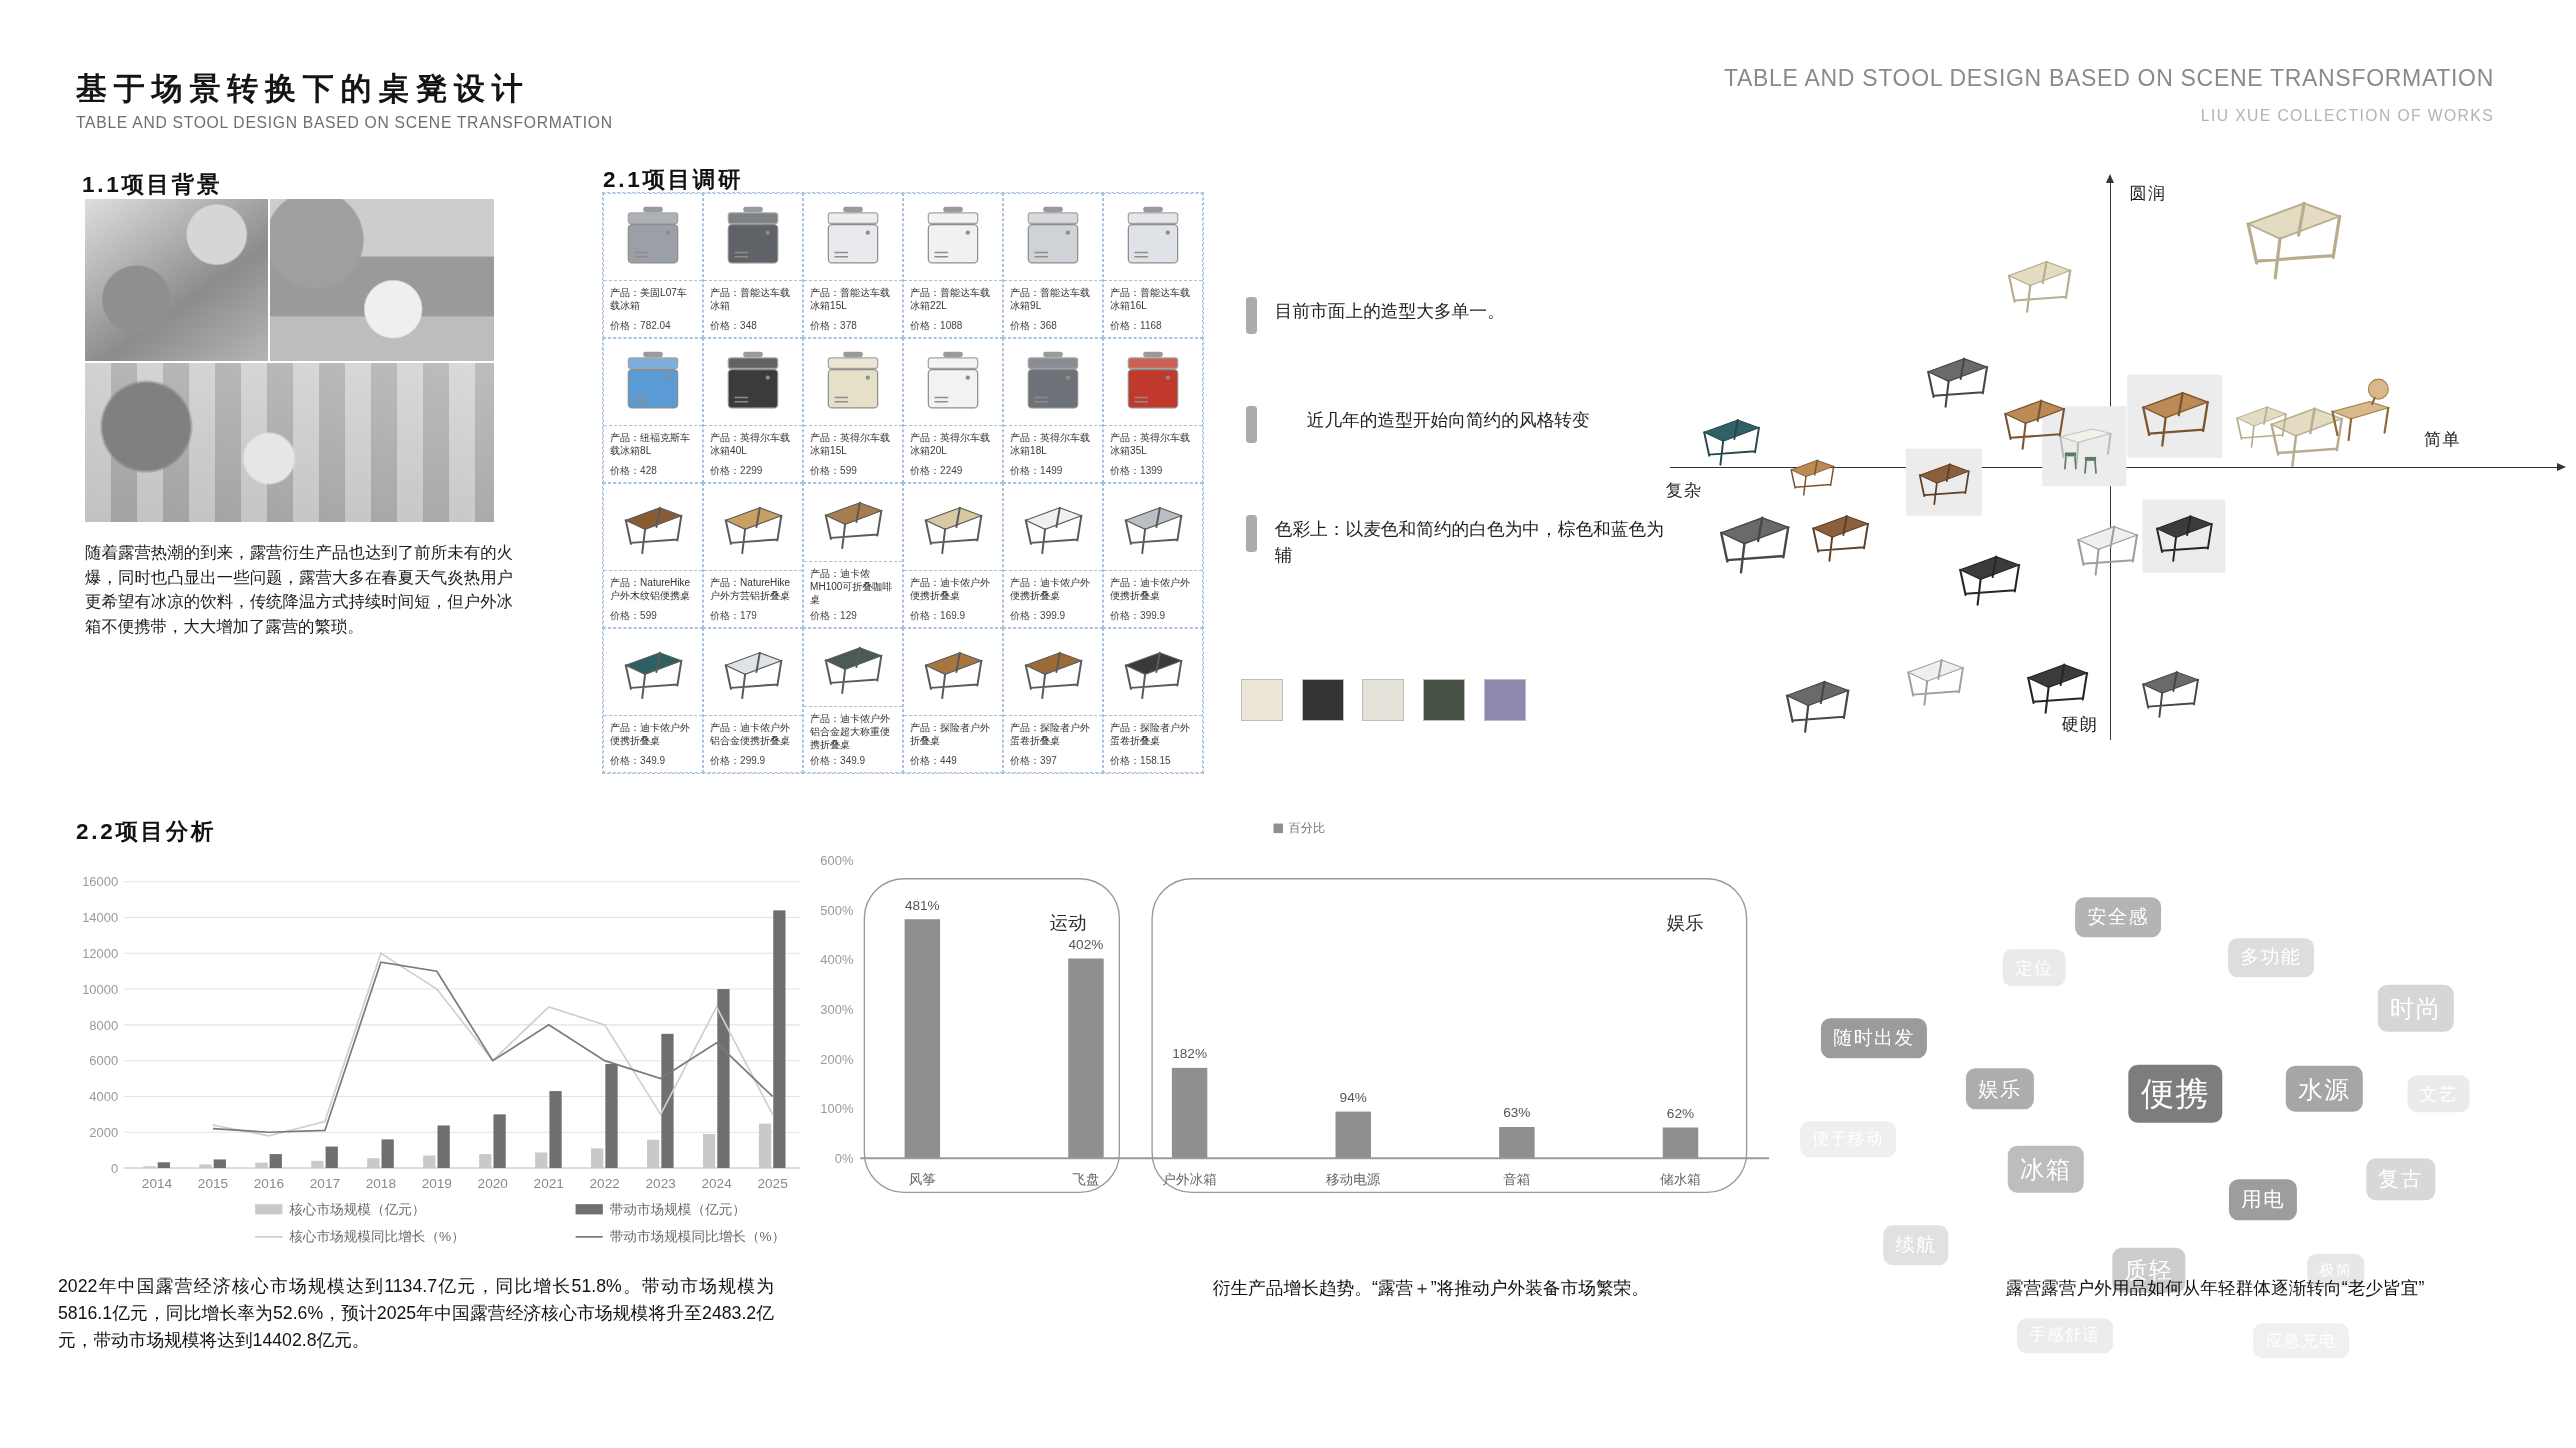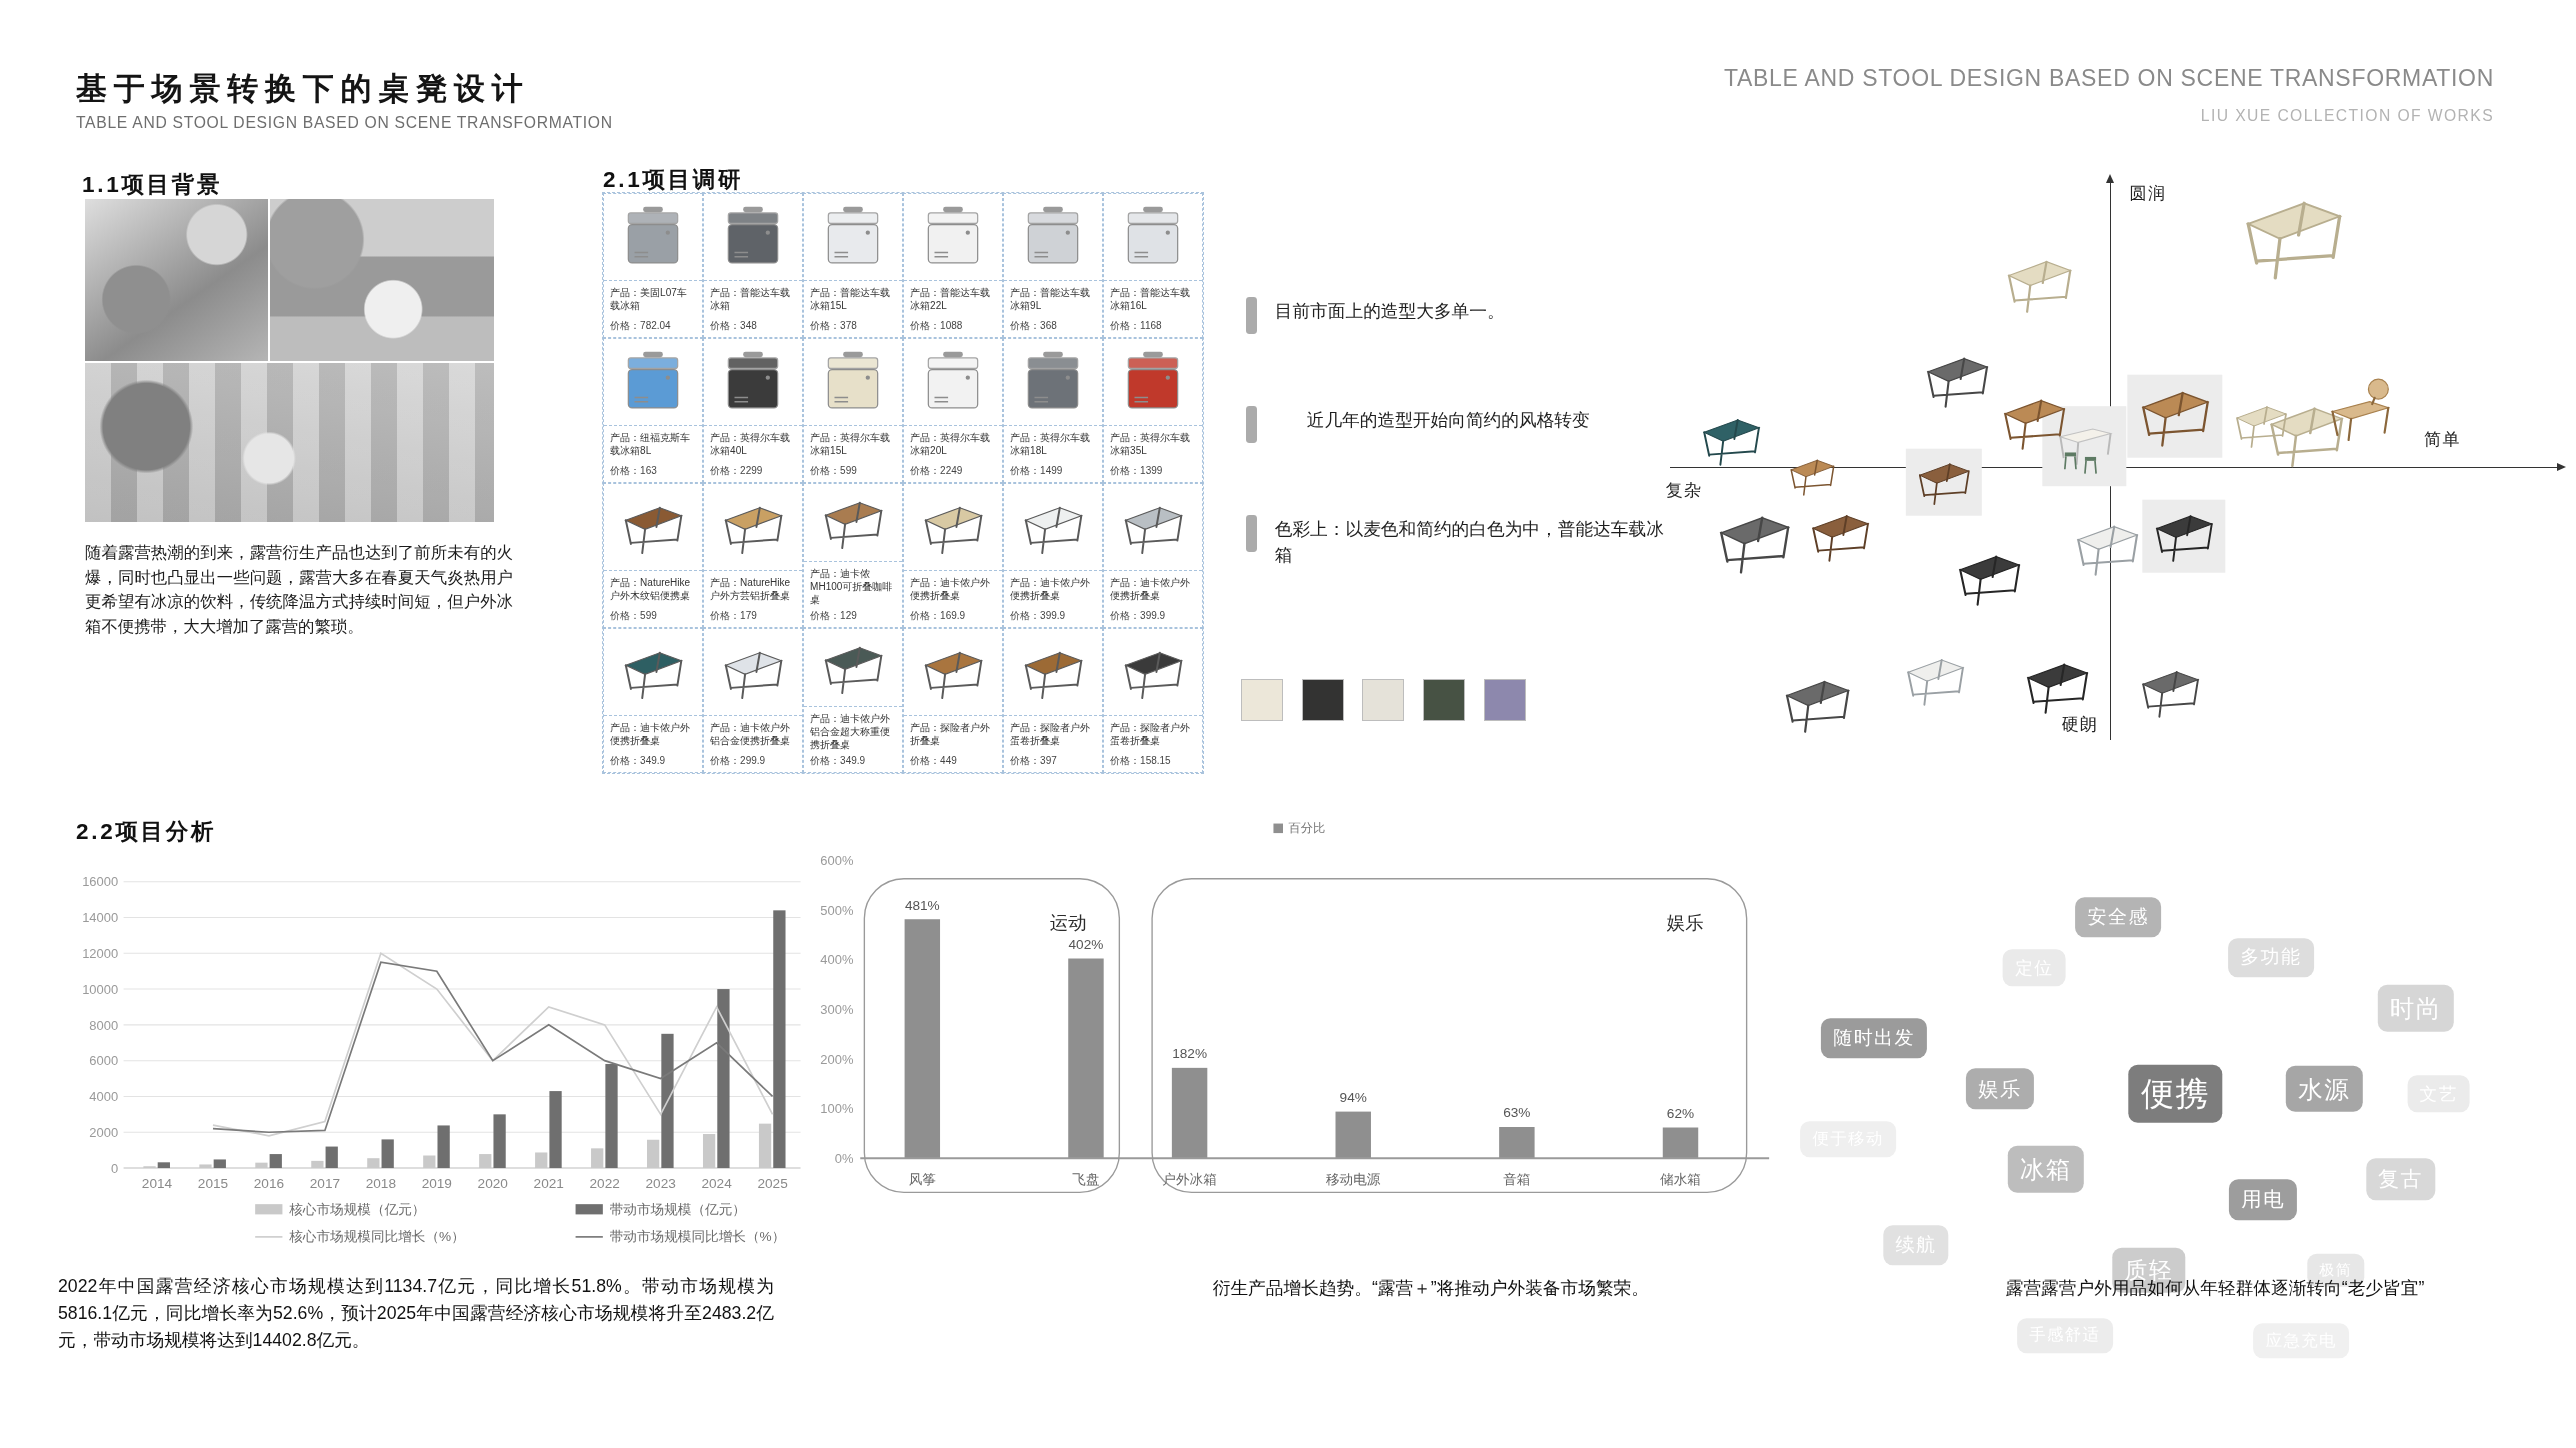--- a/index.html
+++ b/index.html
@@ -171,21 +171,21 @@
       <div class="p-img">
         <svg width="74" height="68" viewBox="0 0 120 110">
     <rect x="44" y="6" width="32" height="9" rx="4" fill="#9a9a9a"></rect>
     <rect x="20" y="16" width="80" height="17" rx="4" fill="#5b9bd5" stroke="#8d8d8d" stroke-width="2" opacity="0.8"></rect>
     <rect x="20" y="35" width="80" height="62" rx="6" fill="#5b9bd5" stroke="#8d8d8d" stroke-width="2"></rect>
     <path d="M30,80 h22 M30,87 h22" stroke="#8d8d8d" stroke-width="2.5"></path>
     <circle cx="84" cy="48" r="3.5" fill="#8d8d8d"></circle>
   </svg>
       </div>
       <div class="p-name">产品：纽福克斯车载冰箱8L</div>
-      <div class="p-price">价格：163</div>
+      <div class="p-price">价格：428</div>
     </div>
     <div class="p-cell">
       <div class="p-img">
         <svg width="74" height="68" viewBox="0 0 120 110">
     <rect x="44" y="6" width="32" height="9" rx="4" fill="#9a9a9a"></rect>
     <rect x="20" y="16" width="80" height="17" rx="4" fill="#3b3b3b" stroke="#8d8d8d" stroke-width="2" opacity="0.8"></rect>
     <rect x="20" y="35" width="80" height="62" rx="6" fill="#3b3b3b" stroke="#8d8d8d" stroke-width="2"></rect>
     <path d="M30,80 h22 M30,87 h22" stroke="#8d8d8d" stroke-width="2.5"></path>
     <circle cx="84" cy="48" r="3.5" fill="#8d8d8d"></circle>
   </svg>
@@ -371,21 +371,21 @@
     <div class="insight" style="top: 297px;">
       <div class="bar"></div>
       <div class="txt">目前市面上的造型大多单一。</div>
     </div>
     <div class="insight" style="top: 406px; gap: 32px;">
       <div class="bar"></div>
       <div class="txt">近几年的造型开始向简约的风格转变</div>
     </div>
     <div class="insight" style="top: 515px;">
       <div class="bar"></div>
-      <div class="txt">色彩上：以麦色和简约的白色为中，普能达车载冰箱</div>
+      <div class="txt">色彩上：以麦色和简约的白色为中，棕色和蓝色为辅</div>
     </div>
   </div>
 <div id="palette-root">
     <div class="swatch" style="left: 1241px; background: rgb(236, 231, 217);"></div>
     <div class="swatch" style="left: 1302px; background: rgb(51, 51, 50);"></div>
     <div class="swatch" style="left: 1362px; background: rgb(229, 226, 217);"></div>
     <div class="swatch" style="left: 1423px; background: rgb(71, 82, 68);"></div>
     <div class="swatch" style="left: 1484px; background: rgb(141, 136, 173);"></div>
   </div>
 

